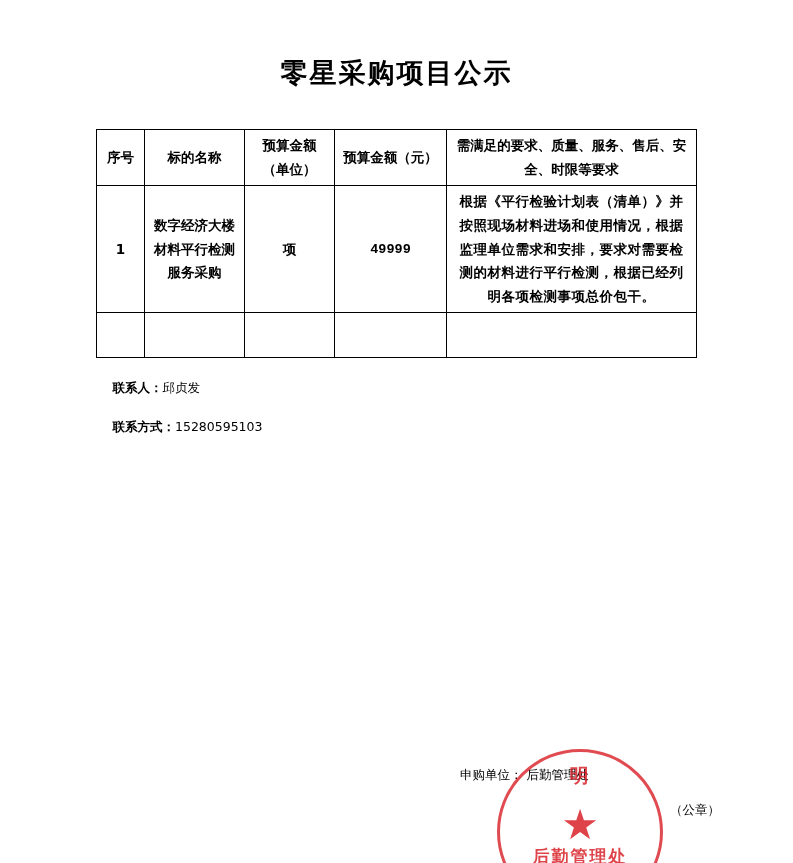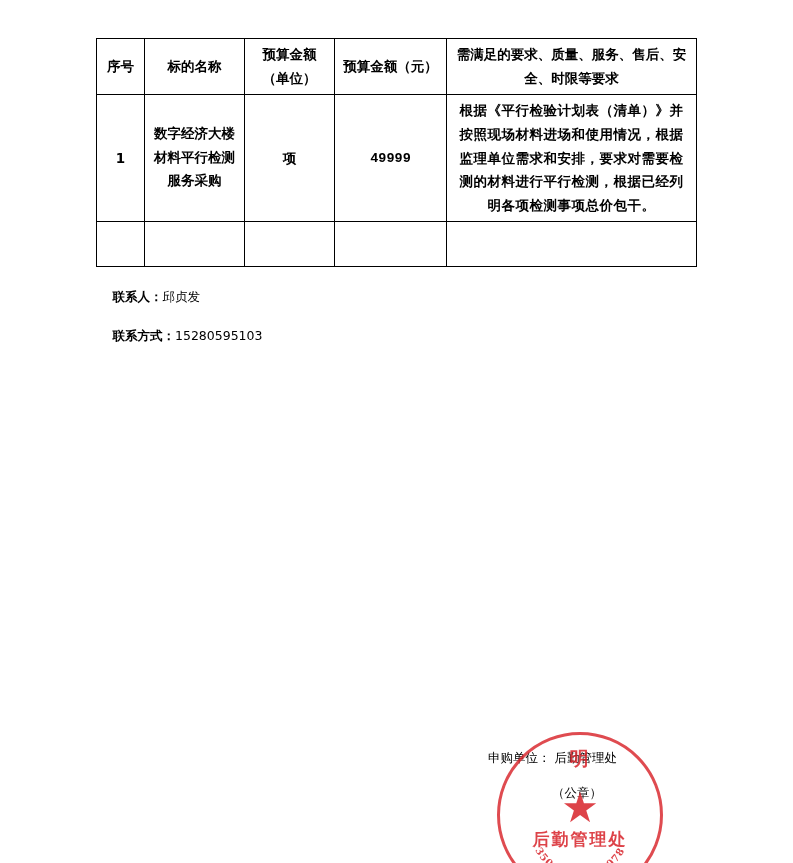--- a/index.html
+++ b/index.html
@@ -60,21 +60,20 @@
     font-size: 13.5px;
     vertical-align: top;
     padding-top: 12px;
   }
   td.cell-name {
     font-weight: normal;
     font-size: 14.5px;
     vertical-align: top;
     padding-top: 10px;
     line-height: 2.45;
-    font-family: Liberation Mono, monospace;
   }
   td.cell-qty {
     font-weight: normal;
     font-size: 14px;
     vertical-align: top;
     padding-top: 12px;
   }
   td.cell-budget {
     font-weight: normal;
     font-size: 14px;
@@ -103,24 +102,25 @@
   }
   .contact-line {
     margin: 0 0 22px 16px;
   }
   .contact-line .val {
     font-weight: normal;
     margin-top: 36px;
   }
   .signature-area {
     position: absolute;
-    left: 488px;
+    left: 460px;
     top: 712px;
     width: 260px;
     font-size: 12.5px;
+    text-align: right;
   }
   .sig-row {
     display: flex;
     align-items: baseline;
     white-space: nowrap;
   }
   .sig-label { }
   .sig-value {
     margin-left: 4px;
   }
@@ -180,20 +180,21 @@
   .seal .seal-bottom-text {
     font-size: 10px;
     letter-spacing: 1px;
   }
 </style>
 </head>
 <body>
 
 <div class="page">
 
+  <div class="doc-title">零星采购项目公示</div>
 
   <table class="main-table">
     <colgroup>
       <col class="col-seq">
       <col class="col-name">
       <col class="col-qty">
       <col class="col-budget">
       <col class="col-req">
     </colgroup>
     <thead>

